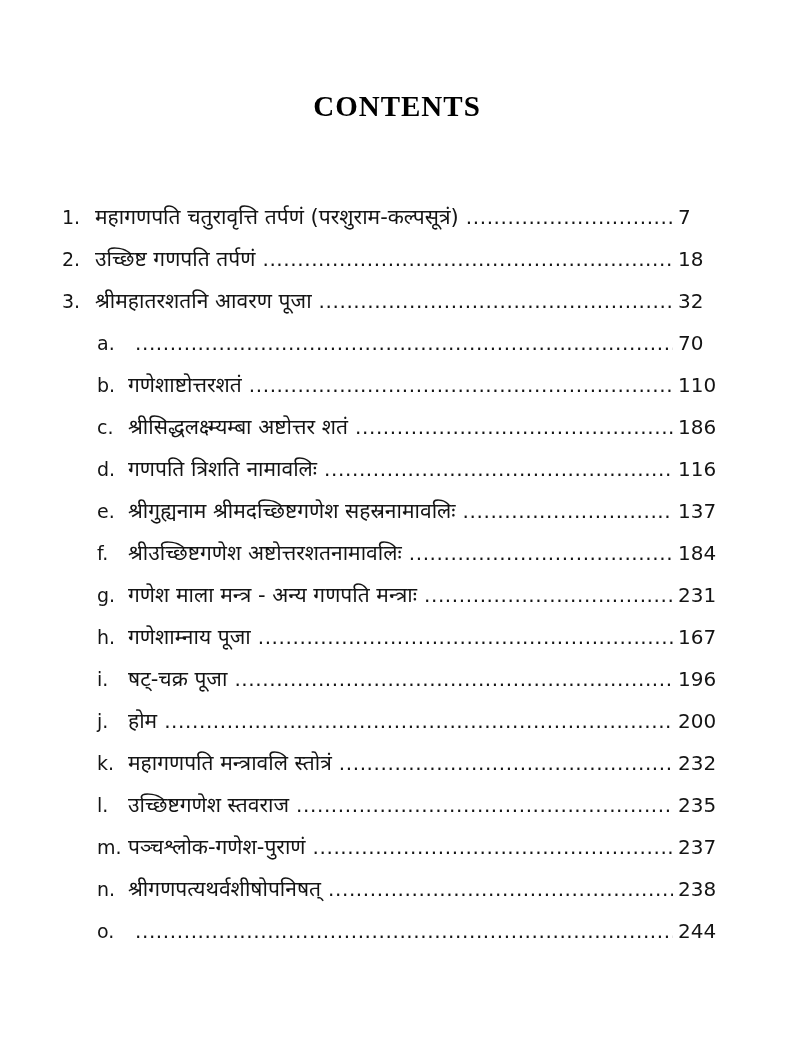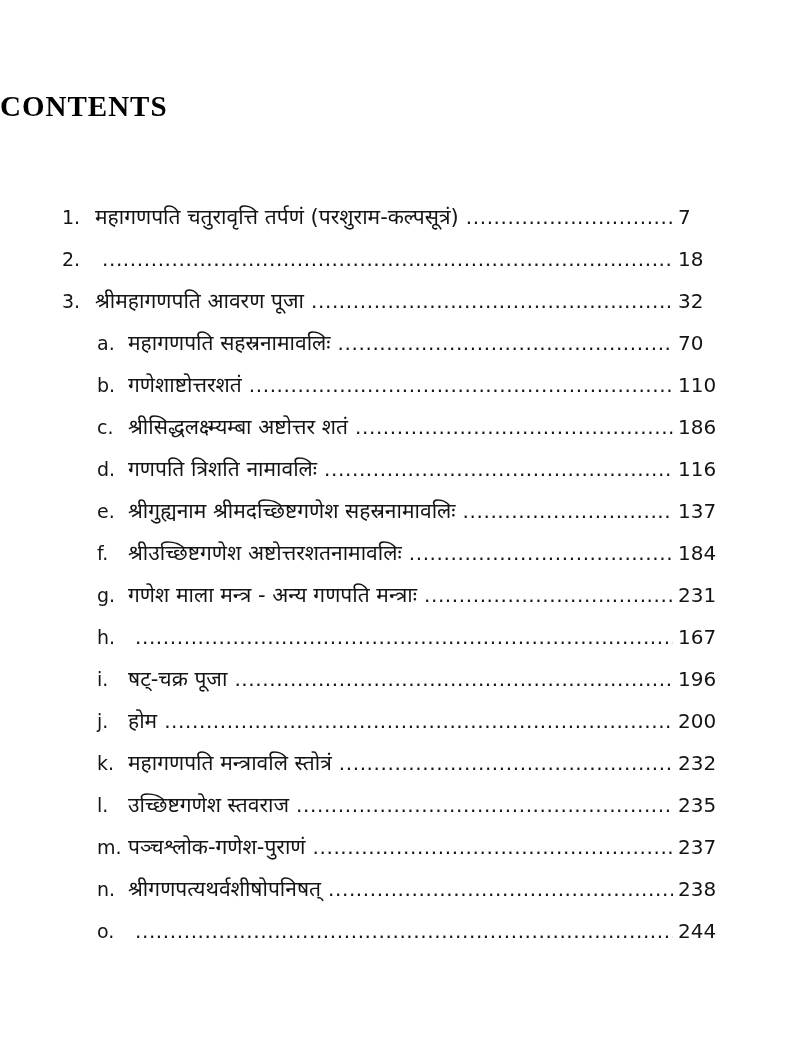--- a/index.html
+++ b/index.html
@@ -11,20 +11,21 @@
     width: 794px;
     height: 1059px;
     position: relative;
     overflow: hidden;
     font-family: "DejaVu Sans", sans-serif;
     color: #141414;
   }
   .title {
     margin: 0;
     padding-top: 90px;
+    text-align: center;
     font-family: "Liberation Serif", serif;
     font-weight: bold;
     font-size: 29px;
     letter-spacing: 1px;
     color: #000000;
   }
   .toc {
     position: absolute;
     left: 62px;
     top: 196px;
@@ -77,34 +78,34 @@
   <div class="toc" id="toc">
   <div class="row main">
     <span class="lbl">1.</span>
     <span class="txt">महागणपति चतुरावृत्ति तर्पणं (परशुराम-कल्पसूत्रं)</span>
     <span class="leader">................................................................................................................................................................</span>
     <span class="pg">7</span>
   </div>
 
   <div class="row main">
     <span class="lbl">2.</span>
+    <span class="txt">उच्छिष्ट गणपति तर्पणं</span>
     <span class="leader">................................................................................................................................................................</span>
     <span class="pg">18</span>
   </div>
 
   <div class="row main">
     <span class="lbl">3.</span>
-    <span class="txt">श्रीमहागणपति आवरण पूजा</span>
+    <span class="txt">श्रीमहातरशतनि आवरण पूजा</span>
     <span class="leader">................................................................................................................................................................</span>
     <span class="pg">32</span>
   </div>
 
   <div class="row sub">
     <span class="lbl">a.</span>
-    <span class="txt">महागणपति सहस्रनामावलिः</span>
     <span class="leader">................................................................................................................................................................</span>
     <span class="pg">70</span>
   </div>
 
   <div class="row sub">
     <span class="lbl">b.</span>
     <span class="txt">गणेशाष्टोत्तरशतं</span>
     <span class="leader">................................................................................................................................................................</span>
     <span class="pg">110</span>
   </div>
@@ -139,20 +140,21 @@
 
   <div class="row sub">
     <span class="lbl">g.</span>
     <span class="txt">गणेश माला मन्त्र - अन्य गणपति मन्त्राः</span>
     <span class="leader">................................................................................................................................................................</span>
     <span class="pg">231</span>
   </div>
 
   <div class="row sub">
     <span class="lbl">h.</span>
+    <span class="txt">गणेशाम्नाय पूजा</span>
     <span class="leader">................................................................................................................................................................</span>
     <span class="pg">167</span>
   </div>
 
   <div class="row sub">
     <span class="lbl">i.</span>
     <span class="txt">षट्-चक्र पूजा</span>
     <span class="leader">................................................................................................................................................................</span>
     <span class="pg">196</span>
   </div>

